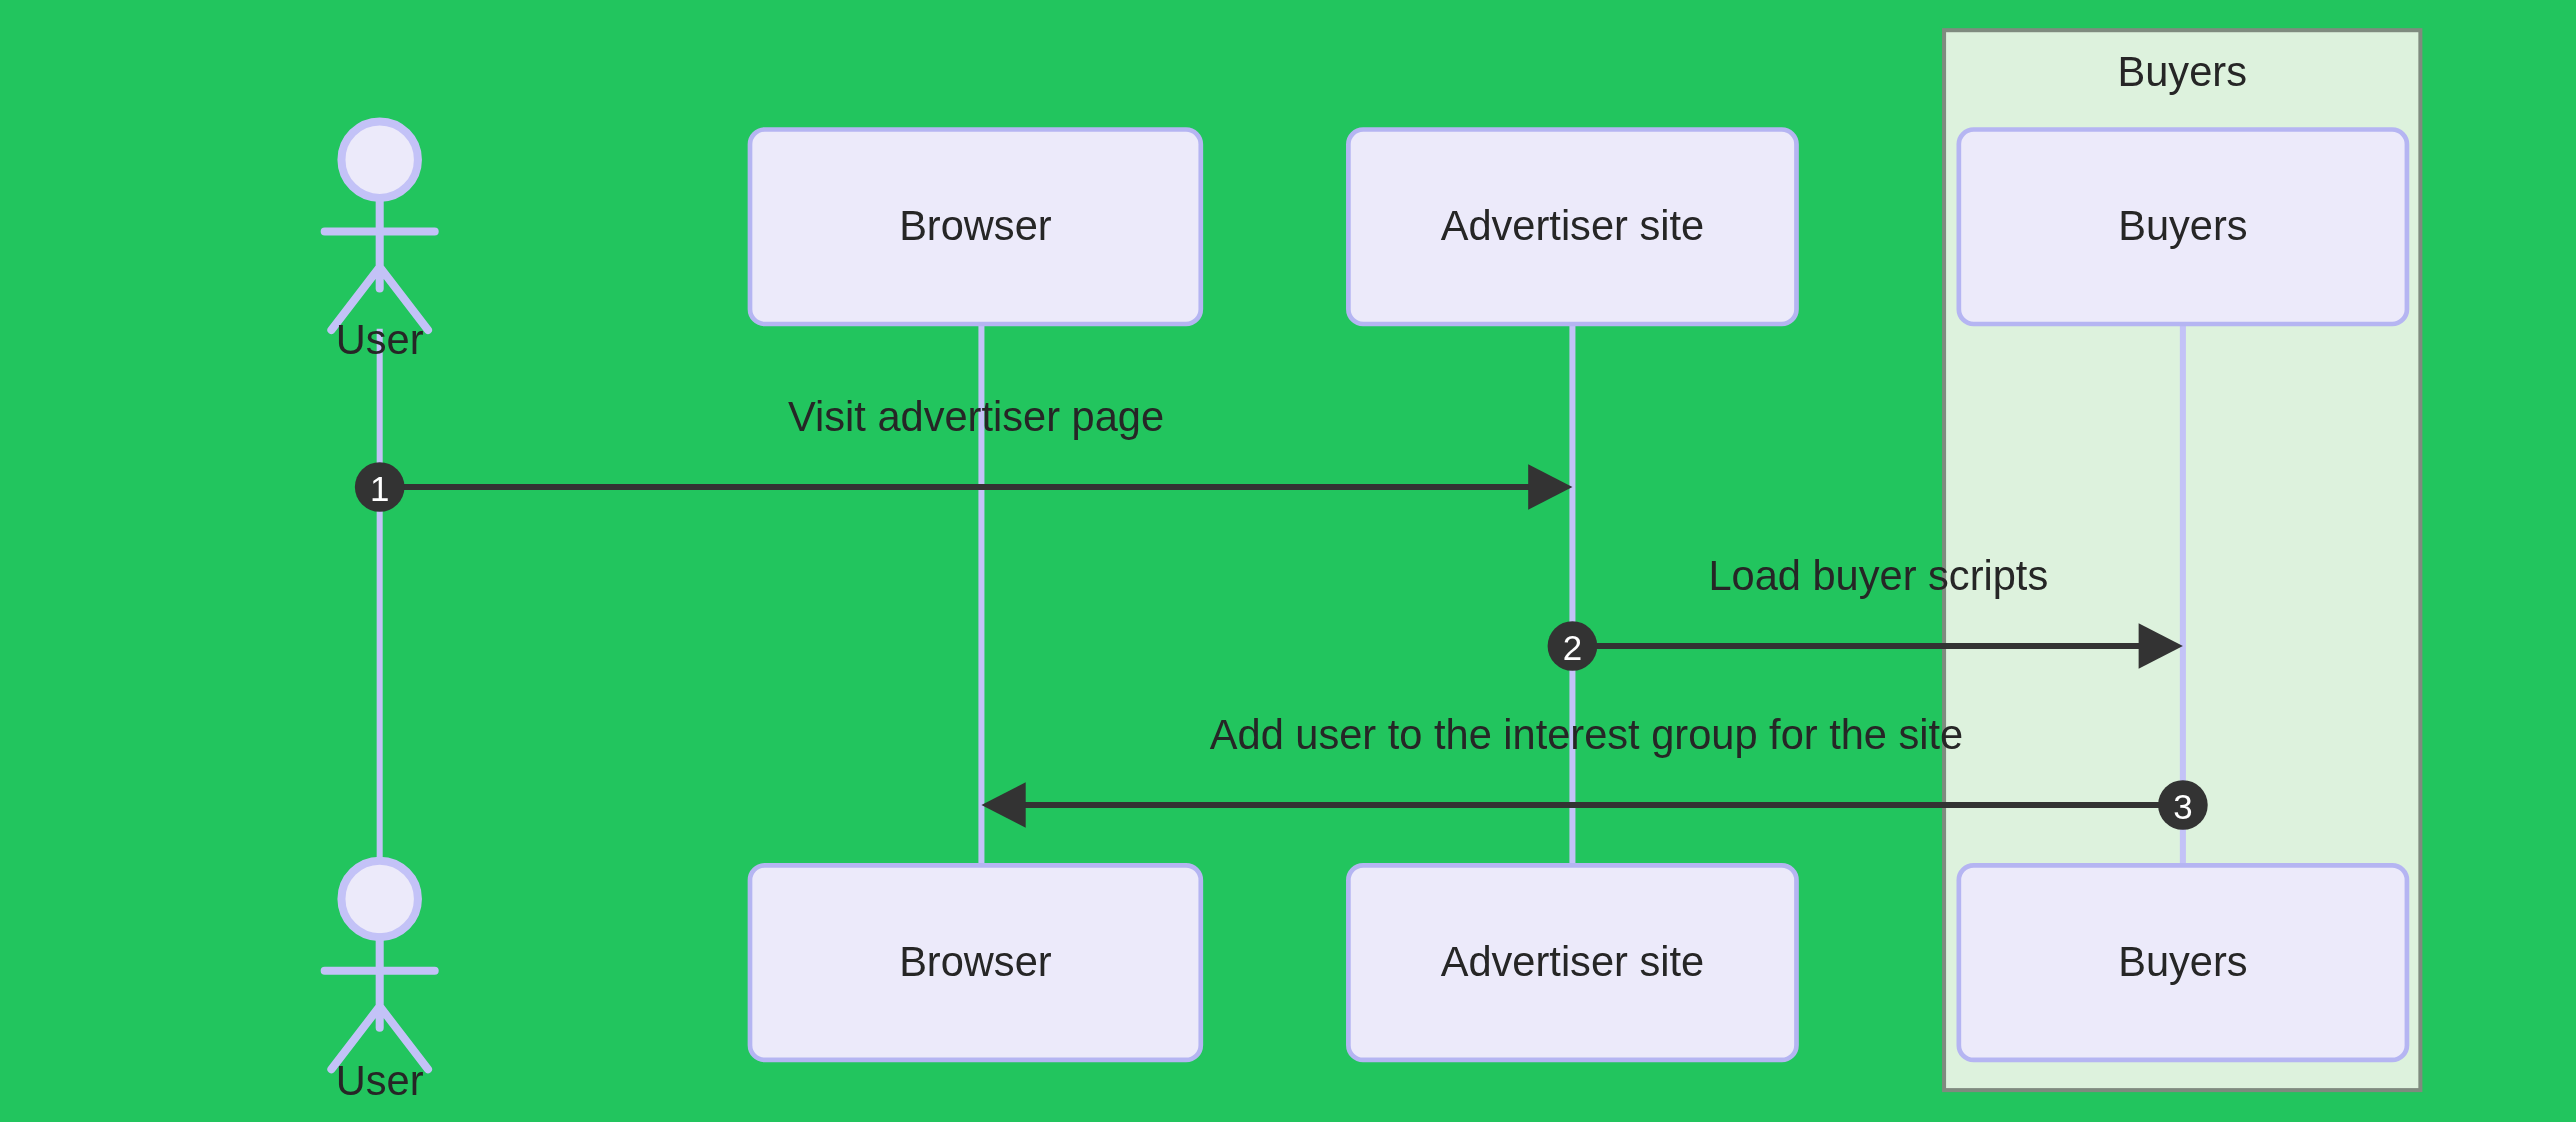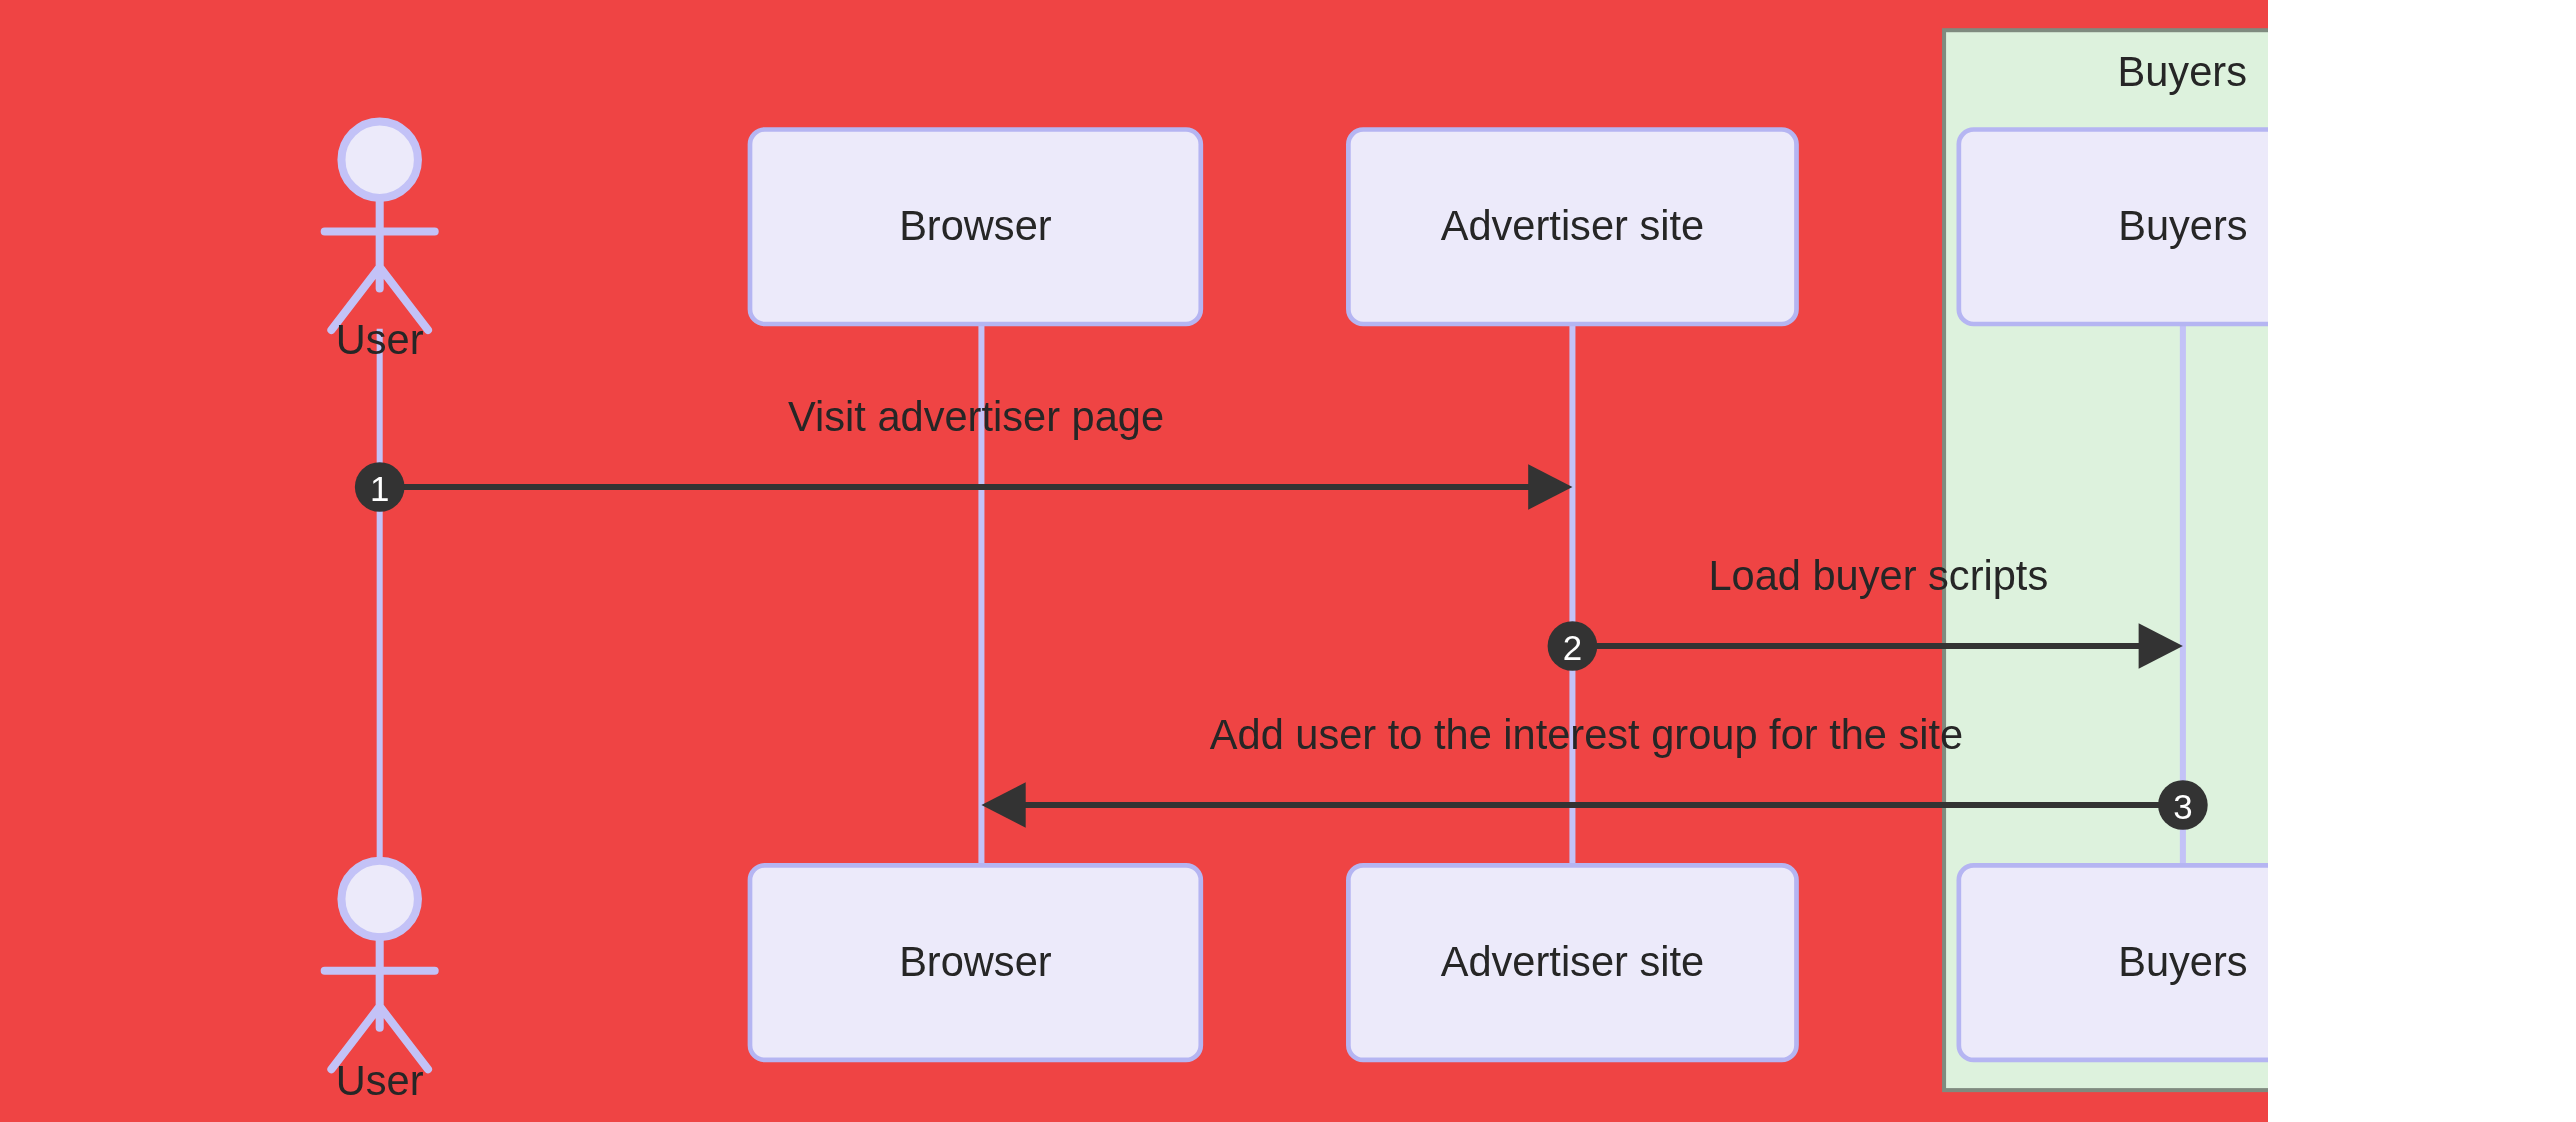--- a/index.html
+++ b/index.html
@@ -5,23 +5,23 @@
   html, body {
     margin: 0;
     padding: 0;
     background: #ffffff;
   }
   body {
     font-family: "Liberation Sans", sans-serif;
   }
   #diagram-root {
     position: relative;
-    width: 2268px;
+    width: 2576px;
     height: 1123px;
-    background: #ef4444;
+    background: #22c55e;
     overflow: hidden;
   }
   #sequence-svg {
     position: absolute;
     top: 0;
     left: 0;
     width: 2576px;
     height: 1123px;
   }
   .group-box-rect {

